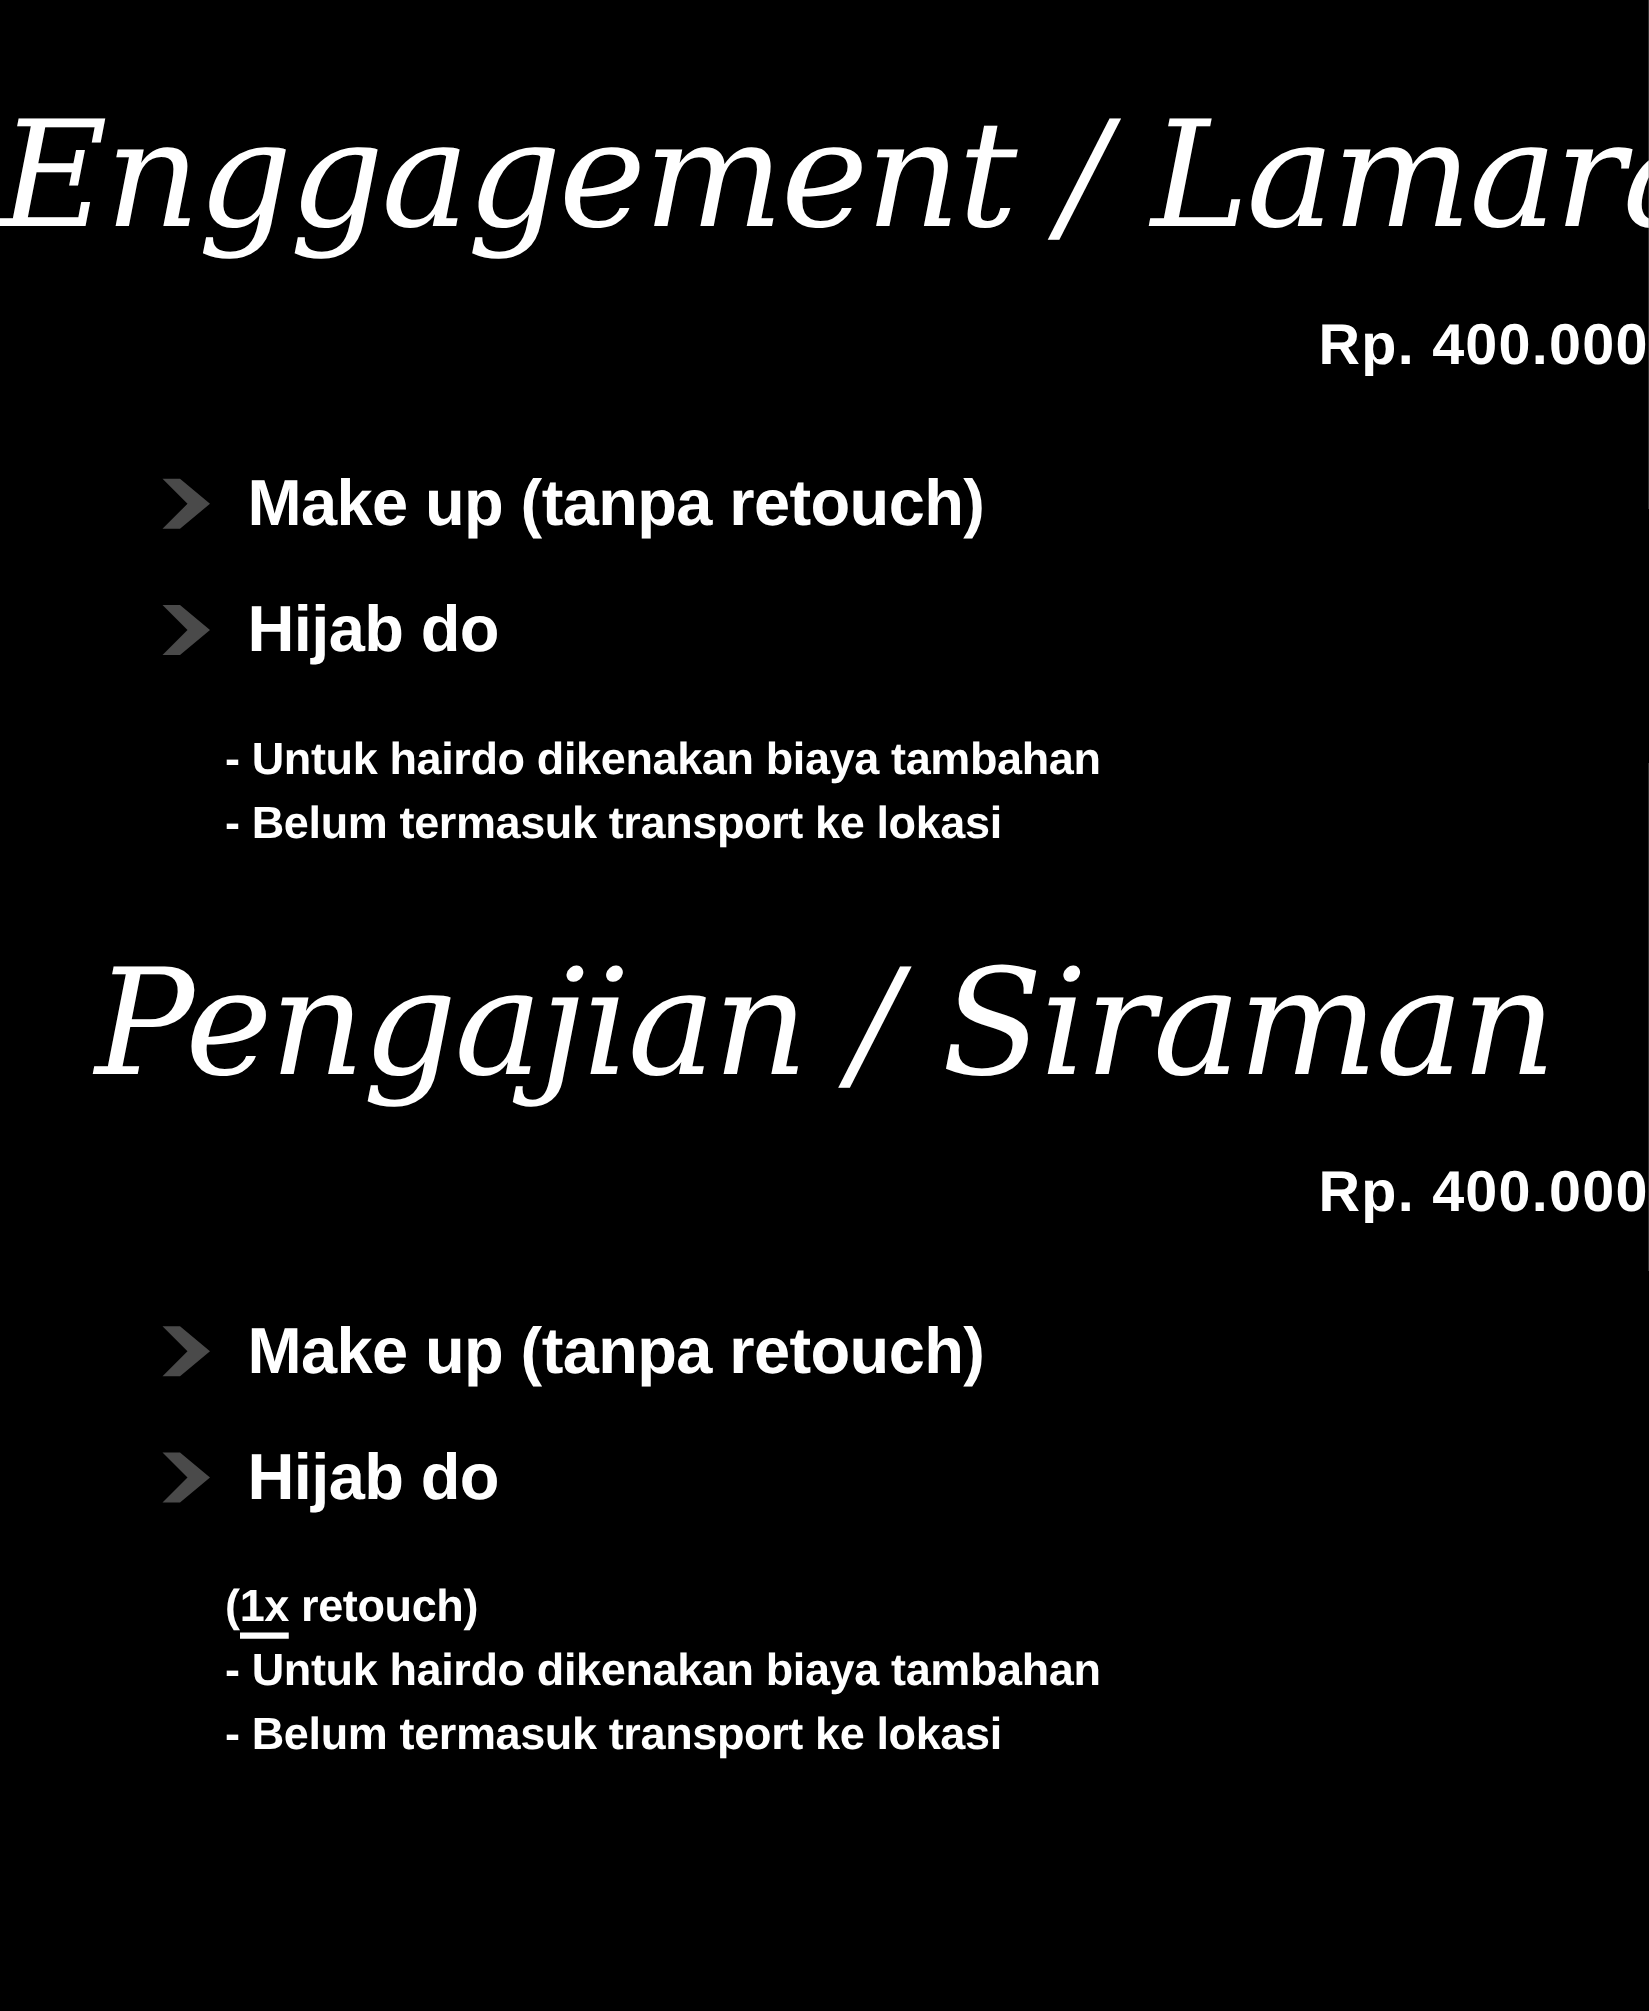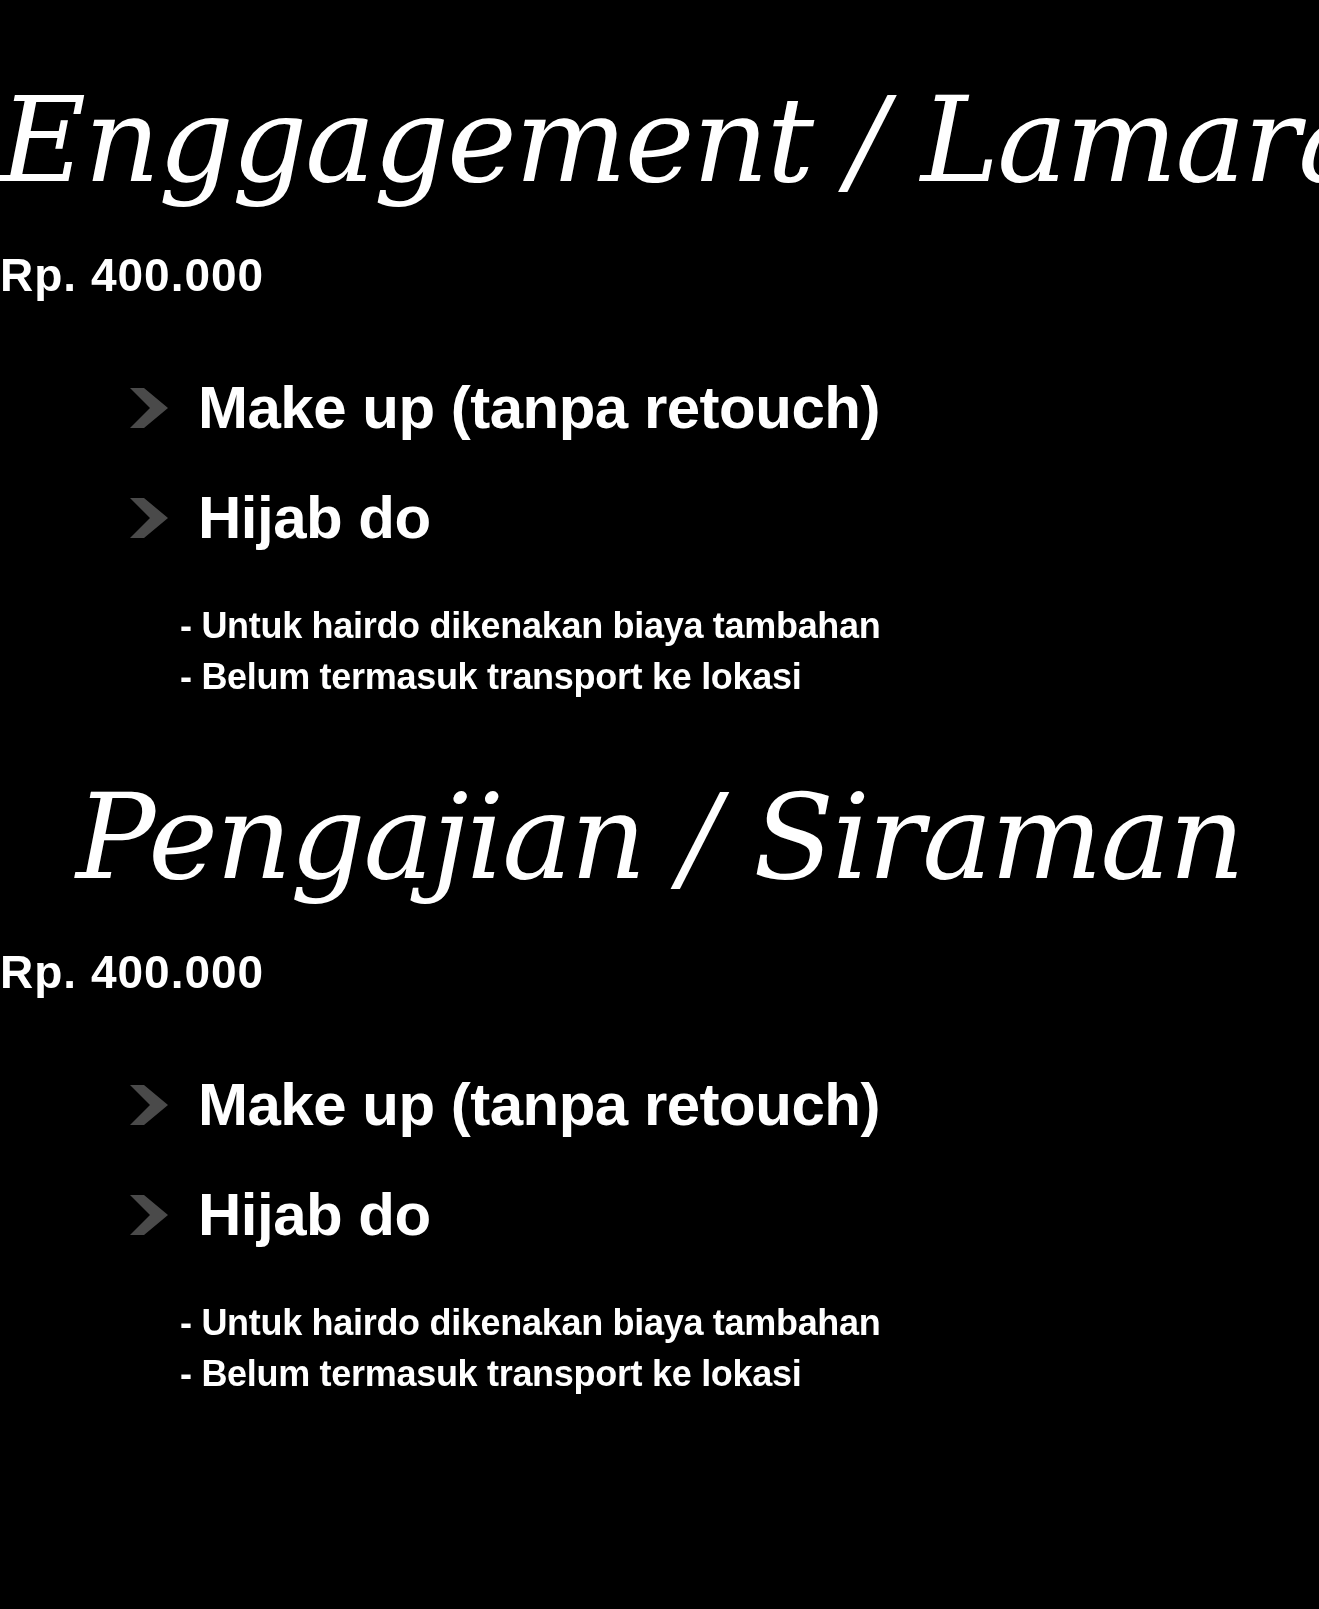--- a/index.html
+++ b/index.html
@@ -24,33 +24,33 @@
     color: #ffffff;
     white-space: nowrap;
   }
   .section.first .section-title { padding-top: 70px; }
   .section.second { margin-top: 65px; }
   .price {
     font-size: 46px;
     font-weight: bold;
     letter-spacing: 1px;
     line-height: 1.1;
-    text-align: left;
+    text-align: right;
     margin-top: 38px;
     color: #ffffff;
   }
   .bullets { margin: 72px 0 0 128px; }
   .bullet-row {
     display: flex;
     align-items: center;
     gap: 26px;
     margin-bottom: 38px;
   }
   .bullet-label {
-    font-size: 60px;
+    font-size: 52px;
     font-weight: bold;
     letter-spacing: -0.5px;
     line-height: 1.2;
     color: #ffffff;
   }
   .chevron { display: inline-block; width: 44px; height: 48px; flex: 0 0 auto; }
   .chevron svg { display: block; width: 44px; height: 48px; }
   .notes {
     margin: 46px 0 0 180px;
     font-size: 36px;
@@ -116,18 +116,19 @@
         <span class="chevron">
           <svg viewBox="0 0 44 48" xmlns="http://www.w3.org/2000/svg">
             <polygon points="2,4 16,4 40,24 16,44 2,44 22,24" fill="#4a4a4a"></polygon>
           </svg>
         </span>
         <span class="bullet-label">Hijab do</span>
       </div>
     </div>
 
     <div class="notes">
+      <div class="note-line"><span>(</span><span class="u-seg">1x</span><span> retouch)</span></div>
       <div class="note-line">- Untuk hairdo dikenakan biaya tambahan</div>
       <div class="note-line">- Belum termasuk transport ke lokasi</div>
     </div>
   </div>
 
 </div>
 
 </body></html>

